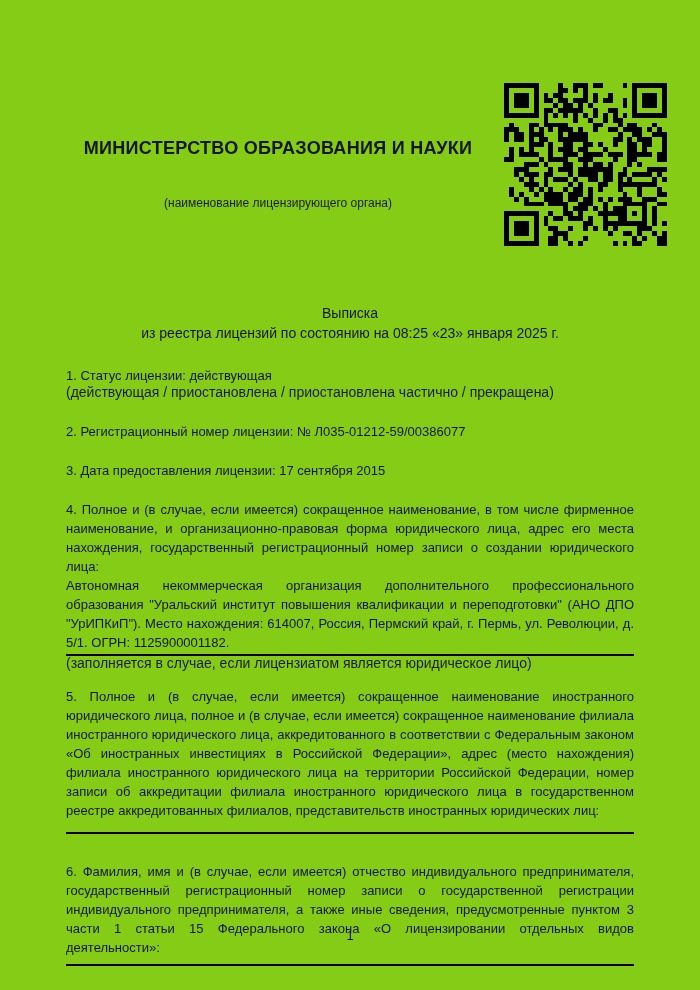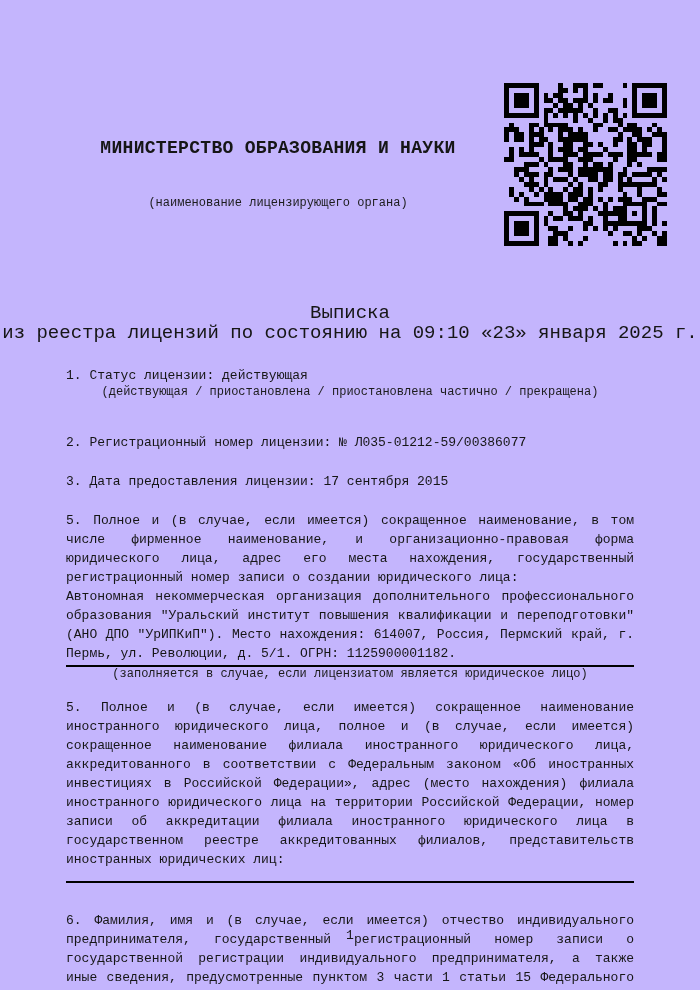--- a/index.html
+++ b/index.html
@@ -1,20 +1,20 @@
 <!DOCTYPE html>
 <html><head>
 <meta charset="utf-8">
 <style>
   html,body{margin:0;padding:0;background:#888;}
   .page{
     position:relative;
     width:700px;height:990px;
-    background:#c4b5fd;
-    font-family:Liberation Mono, monospace;
+    background:#84cc16;
+    font-family:Liberation Sans, sans-serif;
     color:#161616;
     overflow:hidden;
     margin:0 auto;
   }
   
   .ministry{
     position:absolute;left:66px;top:133px;width:424px;
     text-align:center;font-weight:bold;font-size:18px;line-height:30px;
     letter-spacing:0.3px;
   }
@@ -22,31 +22,31 @@
     position:absolute;left:66px;top:196px;width:424px;
     text-align:center;font-size:12px;color:#1c1c1c;
   }
   .qr{
     position:absolute;left:504px;top:83px;width:163px;height:163px;
   }
   .qr svg{width:100%;height:100%;display:block;}
   
   .doc-title{
     position:absolute;left:0;top:303px;width:700px;
-    text-align:center;font-size:19px;line-height:20px;
+    text-align:center;font-size:14px;line-height:20px;
   }
   
   .content{
     position:absolute;left:66px;top:366px;width:568px;
     font-size:13px;line-height:19px;
   }
   .item-line{white-space:nowrap;}
   .para{text-align:justify;}
   .fill-note{
-    text-align:center;font-size:12px;line-height:13px;color:#1c1c1c;
+    text-align:left;font-size:14px;line-height:13px;color:#1c1c1c;
     margin-top:1px;
   }
   .rule{border-top:2px solid #000;height:0;margin-top:2px;}
   .mt-item{margin-top:20px;}
   .pagenum{
     position:absolute;left:0;top:928px;width:700px;
     text-align:center;font-size:13px;
   }
 </style>
 </head>
@@ -60,36 +60,36 @@
   <div class="org-note">(наименование лицензирующего органа)</div>
 
   <div class="qr">
     <svg id="qr-svg" viewBox="0 0 33 33" shape-rendering="crispEdges" xmlns="http://www.w3.org/2000/svg">
         <path d="M0 0h1v1h-1zM1 0h1v1h-1zM2 0h1v1h-1zM3 0h1v1h-1zM4 0h1v1h-1zM5 0h1v1h-1zM6 0h1v1h-1zM11 0h1v1h-1zM14 0h1v1h-1zM15 0h1v1h-1zM16 0h1v1h-1zM18 0h1v1h-1zM19 0h1v1h-1zM24 0h1v1h-1zM26 0h1v1h-1zM27 0h1v1h-1zM28 0h1v1h-1zM29 0h1v1h-1zM30 0h1v1h-1zM31 0h1v1h-1zM32 0h1v1h-1zM0 1h1v1h-1zM6 1h1v1h-1zM11 1h1v1h-1zM12 1h1v1h-1zM14 1h1v1h-1zM16 1h1v1h-1zM26 1h1v1h-1zM32 1h1v1h-1zM0 2h1v1h-1zM2 2h1v1h-1zM3 2h1v1h-1zM4 2h1v1h-1zM6 2h1v1h-1zM8 2h1v1h-1zM10 2h1v1h-1zM11 2h1v1h-1zM16 2h1v1h-1zM18 2h1v1h-1zM21 2h1v1h-1zM26 2h1v1h-1zM28 2h1v1h-1zM29 2h1v1h-1zM30 2h1v1h-1zM32 2h1v1h-1zM0 3h1v1h-1zM2 3h1v1h-1zM3 3h1v1h-1zM4 3h1v1h-1zM6 3h1v1h-1zM8 3h1v1h-1zM9 3h1v1h-1zM11 3h1v1h-1zM12 3h1v1h-1zM14 3h1v1h-1zM15 3h1v1h-1zM16 3h1v1h-1zM18 3h1v1h-1zM20 3h1v1h-1zM21 3h1v1h-1zM24 3h1v1h-1zM26 3h1v1h-1zM28 3h1v1h-1zM29 3h1v1h-1zM30 3h1v1h-1zM32 3h1v1h-1zM0 4h1v1h-1zM2 4h1v1h-1zM3 4h1v1h-1zM4 4h1v1h-1zM6 4h1v1h-1zM10 4h1v1h-1zM12 4h1v1h-1zM13 4h1v1h-1zM15 4h1v1h-1zM17 4h1v1h-1zM24 4h1v1h-1zM26 4h1v1h-1zM28 4h1v1h-1zM29 4h1v1h-1zM30 4h1v1h-1zM32 4h1v1h-1zM0 5h1v1h-1zM6 5h1v1h-1zM8 5h1v1h-1zM9 5h1v1h-1zM11 5h1v1h-1zM12 5h1v1h-1zM13 5h1v1h-1zM14 5h1v1h-1zM15 5h1v1h-1zM18 5h1v1h-1zM21 5h1v1h-1zM22 5h1v1h-1zM26 5h1v1h-1zM32 5h1v1h-1zM0 6h1v1h-1zM1 6h1v1h-1zM2 6h1v1h-1zM3 6h1v1h-1zM4 6h1v1h-1zM5 6h1v1h-1zM6 6h1v1h-1zM8 6h1v1h-1zM10 6h1v1h-1zM12 6h1v1h-1zM14 6h1v1h-1zM16 6h1v1h-1zM18 6h1v1h-1zM20 6h1v1h-1zM22 6h1v1h-1zM24 6h1v1h-1zM26 6h1v1h-1zM27 6h1v1h-1zM28 6h1v1h-1zM29 6h1v1h-1zM30 6h1v1h-1zM31 6h1v1h-1zM32 6h1v1h-1zM8 7h1v1h-1zM14 7h1v1h-1zM17 7h1v1h-1zM20 7h1v1h-1zM22 7h1v1h-1zM23 7h1v1h-1zM1 8h1v1h-1zM5 8h1v1h-1zM6 8h1v1h-1zM8 8h1v1h-1zM9 8h1v1h-1zM10 8h1v1h-1zM11 8h1v1h-1zM12 8h1v1h-1zM18 8h1v1h-1zM19 8h1v1h-1zM23 8h1v1h-1zM25 8h1v1h-1zM26 8h1v1h-1zM30 8h1v1h-1zM0 9h1v1h-1zM1 9h1v1h-1zM2 9h1v1h-1zM5 9h1v1h-1zM7 9h1v1h-1zM9 9h1v1h-1zM11 9h1v1h-1zM12 9h1v1h-1zM13 9h1v1h-1zM15 9h1v1h-1zM18 9h1v1h-1zM21 9h1v1h-1zM22 9h1v1h-1zM24 9h1v1h-1zM25 9h1v1h-1zM26 9h1v1h-1zM27 9h1v1h-1zM29 9h1v1h-1zM31 9h1v1h-1zM0 10h1v1h-1zM2 10h1v1h-1zM3 10h1v1h-1zM5 10h1v1h-1zM6 10h1v1h-1zM7 10h1v1h-1zM11 10h1v1h-1zM13 10h1v1h-1zM14 10h1v1h-1zM15 10h1v1h-1zM16 10h1v1h-1zM23 10h1v1h-1zM26 10h1v1h-1zM27 10h1v1h-1zM30 10h1v1h-1zM31 10h1v1h-1zM32 10h1v1h-1zM0 11h1v1h-1zM2 11h1v1h-1zM3 11h1v1h-1zM5 11h1v1h-1zM7 11h1v1h-1zM8 11h1v1h-1zM11 11h1v1h-1zM12 11h1v1h-1zM13 11h1v1h-1zM14 11h1v1h-1zM15 11h1v1h-1zM16 11h1v1h-1zM22 11h1v1h-1zM23 11h1v1h-1zM25 11h1v1h-1zM27 11h1v1h-1zM28 11h1v1h-1zM29 11h1v1h-1zM32 11h1v1h-1zM5 12h1v1h-1zM6 12h1v1h-1zM7 12h1v1h-1zM9 12h1v1h-1zM12 12h1v1h-1zM13 12h1v1h-1zM16 12h1v1h-1zM17 12h1v1h-1zM19 12h1v1h-1zM22 12h1v1h-1zM25 12h1v1h-1zM26 12h1v1h-1zM28 12h1v1h-1zM29 12h1v1h-1zM32 12h1v1h-1zM1 13h1v1h-1zM3 13h1v1h-1zM5 13h1v1h-1zM9 13h1v1h-1zM11 13h1v1h-1zM12 13h1v1h-1zM13 13h1v1h-1zM15 13h1v1h-1zM16 13h1v1h-1zM20 13h1v1h-1zM25 13h1v1h-1zM26 13h1v1h-1zM28 13h1v1h-1zM32 13h1v1h-1zM1 14h1v1h-1zM3 14h1v1h-1zM4 14h1v1h-1zM5 14h1v1h-1zM6 14h1v1h-1zM9 14h1v1h-1zM12 14h1v1h-1zM13 14h1v1h-1zM14 14h1v1h-1zM16 14h1v1h-1zM17 14h1v1h-1zM18 14h1v1h-1zM19 14h1v1h-1zM21 14h1v1h-1zM22 14h1v1h-1zM23 14h1v1h-1zM25 14h1v1h-1zM26 14h1v1h-1zM27 14h1v1h-1zM28 14h1v1h-1zM29 14h1v1h-1zM31 14h1v1h-1zM32 14h1v1h-1zM0 15h1v1h-1zM1 15h1v1h-1zM7 15h1v1h-1zM9 15h1v1h-1zM10 15h1v1h-1zM11 15h1v1h-1zM12 15h1v1h-1zM15 15h1v1h-1zM16 15h1v1h-1zM17 15h1v1h-1zM22 15h1v1h-1zM25 15h1v1h-1zM26 15h1v1h-1zM31 15h1v1h-1zM32 15h1v1h-1zM4 16h1v1h-1zM5 16h1v1h-1zM6 16h1v1h-1zM8 16h1v1h-1zM12 16h1v1h-1zM13 16h1v1h-1zM16 16h1v1h-1zM18 16h1v1h-1zM19 16h1v1h-1zM21 16h1v1h-1zM25 16h1v1h-1zM27 16h1v1h-1zM2 17h1v1h-1zM3 17h1v1h-1zM4 17h1v1h-1zM9 17h1v1h-1zM11 17h1v1h-1zM12 17h1v1h-1zM13 17h1v1h-1zM15 17h1v1h-1zM16 17h1v1h-1zM17 17h1v1h-1zM18 17h1v1h-1zM19 17h1v1h-1zM20 17h1v1h-1zM21 17h1v1h-1zM24 17h1v1h-1zM29 17h1v1h-1zM30 17h1v1h-1zM31 17h1v1h-1zM32 17h1v1h-1zM2 18h1v1h-1zM4 18h1v1h-1zM5 18h1v1h-1zM6 18h1v1h-1zM8 18h1v1h-1zM9 18h1v1h-1zM13 18h1v1h-1zM15 18h1v1h-1zM16 18h1v1h-1zM17 18h1v1h-1zM18 18h1v1h-1zM20 18h1v1h-1zM21 18h1v1h-1zM23 18h1v1h-1zM24 18h1v1h-1zM26 18h1v1h-1zM27 18h1v1h-1zM28 18h1v1h-1zM29 18h1v1h-1zM31 18h1v1h-1zM3 19h1v1h-1zM5 19h1v1h-1zM8 19h1v1h-1zM10 19h1v1h-1zM11 19h1v1h-1zM12 19h1v1h-1zM14 19h1v1h-1zM17 19h1v1h-1zM18 19h1v1h-1zM20 19h1v1h-1zM21 19h1v1h-1zM23 19h1v1h-1zM25 19h1v1h-1zM30 19h1v1h-1zM32 19h1v1h-1zM4 20h1v1h-1zM5 20h1v1h-1zM6 20h1v1h-1zM8 20h1v1h-1zM13 20h1v1h-1zM15 20h1v1h-1zM19 20h1v1h-1zM20 20h1v1h-1zM23 20h1v1h-1zM24 20h1v1h-1zM25 20h1v1h-1zM26 20h1v1h-1zM27 20h1v1h-1zM28 20h1v1h-1zM29 20h1v1h-1zM30 20h1v1h-1zM1 21h1v1h-1zM5 21h1v1h-1zM7 21h1v1h-1zM9 21h1v1h-1zM12 21h1v1h-1zM14 21h1v1h-1zM15 21h1v1h-1zM17 21h1v1h-1zM19 21h1v1h-1zM23 21h1v1h-1zM27 21h1v1h-1zM31 21h1v1h-1zM1 22h1v1h-1zM3 22h1v1h-1zM6 22h1v1h-1zM8 22h1v1h-1zM9 22h1v1h-1zM10 22h1v1h-1zM11 22h1v1h-1zM13 22h1v1h-1zM14 22h1v1h-1zM15 22h1v1h-1zM17 22h1v1h-1zM24 22h1v1h-1zM27 22h1v1h-1zM31 22h1v1h-1zM32 22h1v1h-1zM2 23h1v1h-1zM4 23h1v1h-1zM8 23h1v1h-1zM9 23h1v1h-1zM10 23h1v1h-1zM11 23h1v1h-1zM13 23h1v1h-1zM14 23h1v1h-1zM16 23h1v1h-1zM17 23h1v1h-1zM19 23h1v1h-1zM21 23h1v1h-1zM23 23h1v1h-1zM24 23h1v1h-1zM25 23h1v1h-1zM28 23h1v1h-1zM29 23h1v1h-1zM30 23h1v1h-1zM4 24h1v1h-1zM5 24h1v1h-1zM6 24h1v1h-1zM7 24h1v1h-1zM9 24h1v1h-1zM10 24h1v1h-1zM11 24h1v1h-1zM12 24h1v1h-1zM15 24h1v1h-1zM16 24h1v1h-1zM17 24h1v1h-1zM20 24h1v1h-1zM24 24h1v1h-1zM25 24h1v1h-1zM26 24h1v1h-1zM27 24h1v1h-1zM28 24h1v1h-1zM31 24h1v1h-1zM32 24h1v1h-1zM12 25h1v1h-1zM14 25h1v1h-1zM15 25h1v1h-1zM16 25h1v1h-1zM18 25h1v1h-1zM20 25h1v1h-1zM22 25h1v1h-1zM23 25h1v1h-1zM24 25h1v1h-1zM28 25h1v1h-1zM30 25h1v1h-1zM0 26h1v1h-1zM1 26h1v1h-1zM2 26h1v1h-1zM3 26h1v1h-1zM4 26h1v1h-1zM5 26h1v1h-1zM6 26h1v1h-1zM9 26h1v1h-1zM12 26h1v1h-1zM13 26h1v1h-1zM15 26h1v1h-1zM19 26h1v1h-1zM20 26h1v1h-1zM21 26h1v1h-1zM22 26h1v1h-1zM23 26h1v1h-1zM24 26h1v1h-1zM26 26h1v1h-1zM28 26h1v1h-1zM30 26h1v1h-1zM0 27h1v1h-1zM6 27h1v1h-1zM8 27h1v1h-1zM10 27h1v1h-1zM11 27h1v1h-1zM13 27h1v1h-1zM14 27h1v1h-1zM15 27h1v1h-1zM17 27h1v1h-1zM20 27h1v1h-1zM23 27h1v1h-1zM24 27h1v1h-1zM28 27h1v1h-1zM30 27h1v1h-1zM0 28h1v1h-1zM2 28h1v1h-1zM3 28h1v1h-1zM4 28h1v1h-1zM6 28h1v1h-1zM8 28h1v1h-1zM16 28h1v1h-1zM17 28h1v1h-1zM20 28h1v1h-1zM21 28h1v1h-1zM22 28h1v1h-1zM23 28h1v1h-1zM24 28h1v1h-1zM25 28h1v1h-1zM26 28h1v1h-1zM27 28h1v1h-1zM28 28h1v1h-1zM30 28h1v1h-1zM32 28h1v1h-1zM0 29h1v1h-1zM2 29h1v1h-1zM3 29h1v1h-1zM4 29h1v1h-1zM6 29h1v1h-1zM9 29h1v1h-1zM10 29h1v1h-1zM13 29h1v1h-1zM16 29h1v1h-1zM18 29h1v1h-1zM20 29h1v1h-1zM22 29h1v1h-1zM27 29h1v1h-1zM28 29h1v1h-1zM29 29h1v1h-1zM0 30h1v1h-1zM2 30h1v1h-1zM3 30h1v1h-1zM4 30h1v1h-1zM6 30h1v1h-1zM10 30h1v1h-1zM11 30h1v1h-1zM12 30h1v1h-1zM21 30h1v1h-1zM24 30h1v1h-1zM25 30h1v1h-1zM27 30h1v1h-1zM30 30h1v1h-1zM32 30h1v1h-1zM0 31h1v1h-1zM6 31h1v1h-1zM9 31h1v1h-1zM10 31h1v1h-1zM12 31h1v1h-1zM16 31h1v1h-1zM26 31h1v1h-1zM28 31h1v1h-1zM31 31h1v1h-1zM32 31h1v1h-1zM0 32h1v1h-1zM1 32h1v1h-1zM2 32h1v1h-1zM3 32h1v1h-1zM4 32h1v1h-1zM5 32h1v1h-1zM6 32h1v1h-1zM9 32h1v1h-1zM10 32h1v1h-1zM13 32h1v1h-1zM15 32h1v1h-1zM22 32h1v1h-1zM24 32h1v1h-1zM26 32h1v1h-1zM27 32h1v1h-1zM31 32h1v1h-1zM32 32h1v1h-1z" fill="#000"></path>
       </svg>
   </div>
 
   <div class="doc-title">
     <div>Выписка</div>
-    <div>из реестра лицензий по состоянию на 09:10 «23» января 2025 г.</div>
+    <div>из реестра лицензий по состоянию на 08:25 «23» января 2025 г.</div>
   </div>
 
   <div class="content">
 
     <div>
       <div class="item-line">1. Статус лицензии: действующая</div>
       <div class="fill-note">(действующая / приостановлена / приостановлена частично / прекращена)</div>
     </div>
 
-    <div class="item-line" style="margin-top:34px">2. Регистрационный номер лицензии: № Л035-01212-59/00386077</div>
+    <div class="item-line" style="margin-top:23px">2. Регистрационный номер лицензии: № Л035-01212-59/00386077</div>
 
     <div class="item-line mt-item">3. Дата предоставления лицензии: 17 сентября 2015</div>
 
     <div>
-      <div class="para mt-item">5. Полное и (в случае, если имеется) сокращенное наименование, в том числе фирменное наименование, и организационно-правовая форма юридического лица, адрес его места нахождения, государственный регистрационный номер записи о создании юридического лица:</div>
+      <div class="para mt-item">4. Полное и (в случае, если имеется) сокращенное наименование, в том числе фирменное наименование, и организационно-правовая форма юридического лица, адрес его места нахождения, государственный регистрационный номер записи о создании юридического лица:</div>
       <div class="para">Автономная некоммерческая организация дополнительного профессионального образования "Уральский институт повышения квалификации и переподготовки" (АНО ДПО "УрИПКиП"). Место нахождения: 614007, Россия, Пермский край, г. Пермь, ул. Революции, д. 5/1. ОГРН: 1125900001182.</div>
       <div class="rule"></div>
       <div class="fill-note">(заполняется в случае, если лицензиатом является юридическое лицо)</div>
     </div>
 
     <div>
       <div class="para" style="margin-top:17px">5. Полное и (в случае, если имеется) сокращенное наименование иностранного юридического лица, полное и (в случае, если имеется) сокращенное наименование филиала иностранного юридического лица, аккредитованного в соответствии с Федеральным законом «Об иностранных инвестициях в Российской Федерации», адрес (место нахождения) филиала иностранного юридического лица на территории Российской Федерации, номер записи об аккредитации филиала иностранного юридического лица в государственном реестре аккредитованных филиалов, представительств иностранных юридических лиц:</div>
       <div class="rule" style="margin-top:12px"></div>
     </div>
 

